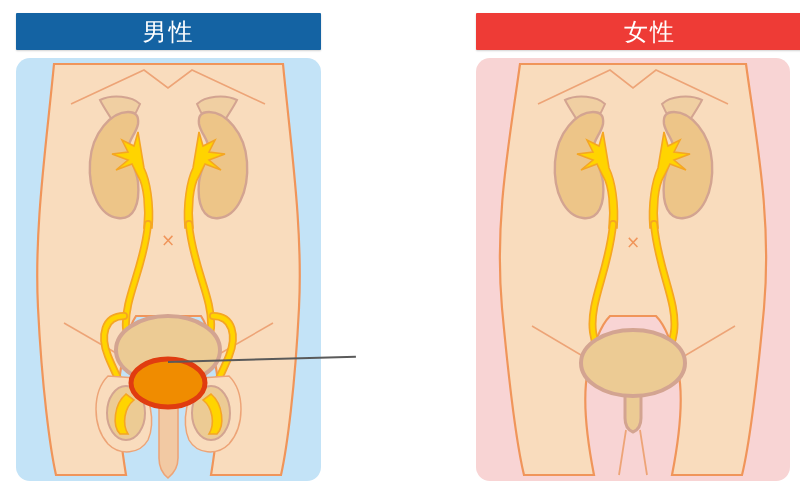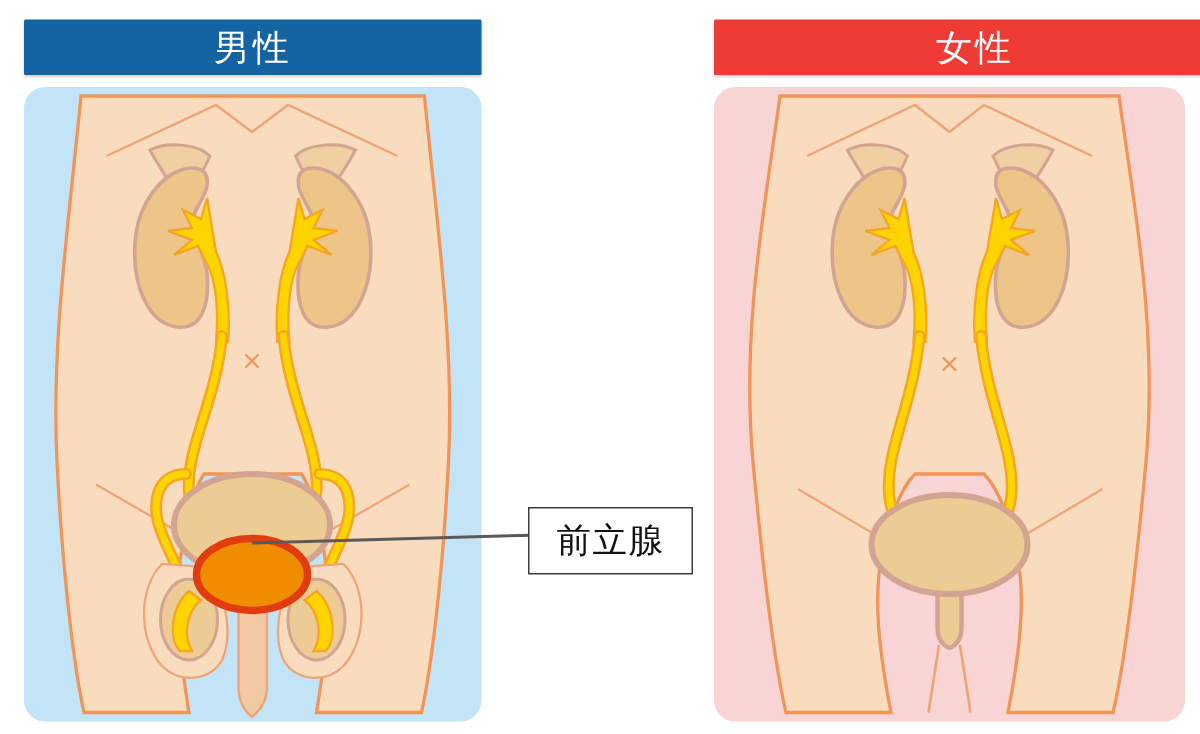--- a/index.html
+++ b/index.html
@@ -123,15 +123,14 @@
       <text x="157" y="190" text-anchor="middle" font-size="17" fill="#f0955a">×</text>
       <path d="M56 268 L110 300" fill="none" stroke="#eda477" stroke-width="1.5"></path>
       <path d="M259 268 L205 300" fill="none" stroke="#eda477" stroke-width="1.5"></path>
       <path d="M149 330 L149 360 C149 368 152 372 157 374 C162 372 165 368 165 360 L165 330 Z" fill="#eccb94" stroke="#d3a491" stroke-width="3"></path>
       <path d="M150 372 L143 417 M164 372 L171 417" fill="none" stroke="#eda477" stroke-width="1.8"></path>
       <ellipse cx="157" cy="305" rx="52" ry="33" fill="#eccb94" stroke="#d3a491" stroke-width="4"></ellipse>
     </svg>
   </div>
 
   <div id="callout-line"></div>
-  <div id="callout-box">前立腺</div>
 
 </div>
 
 </body></html>

